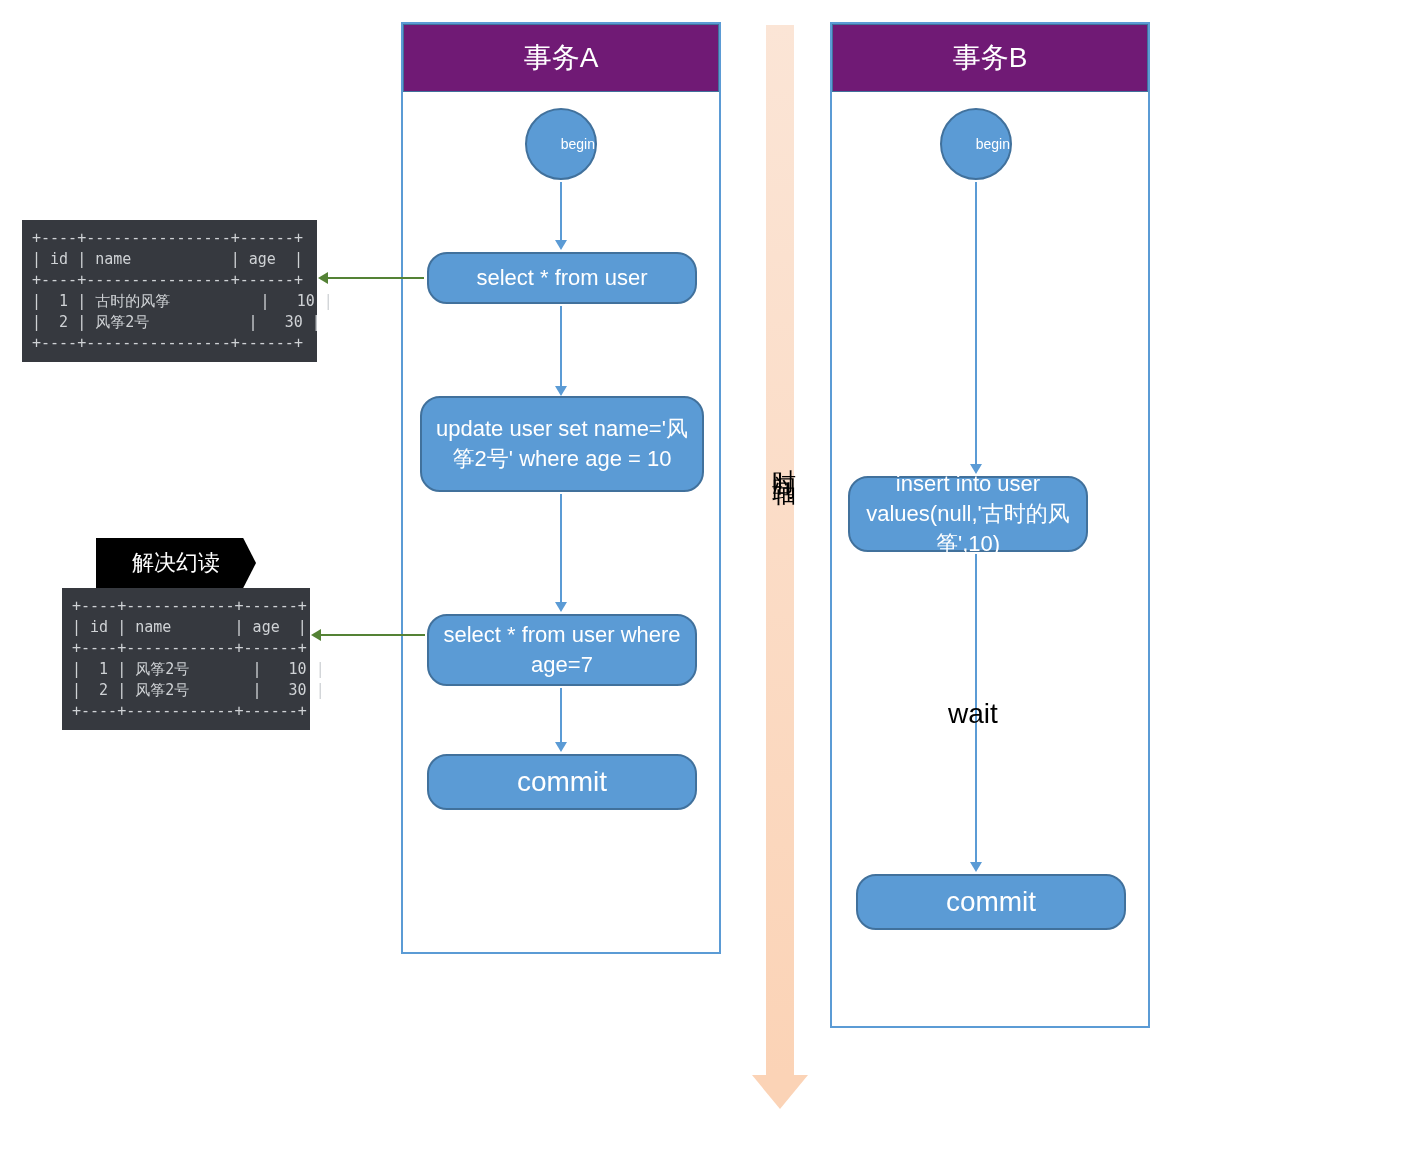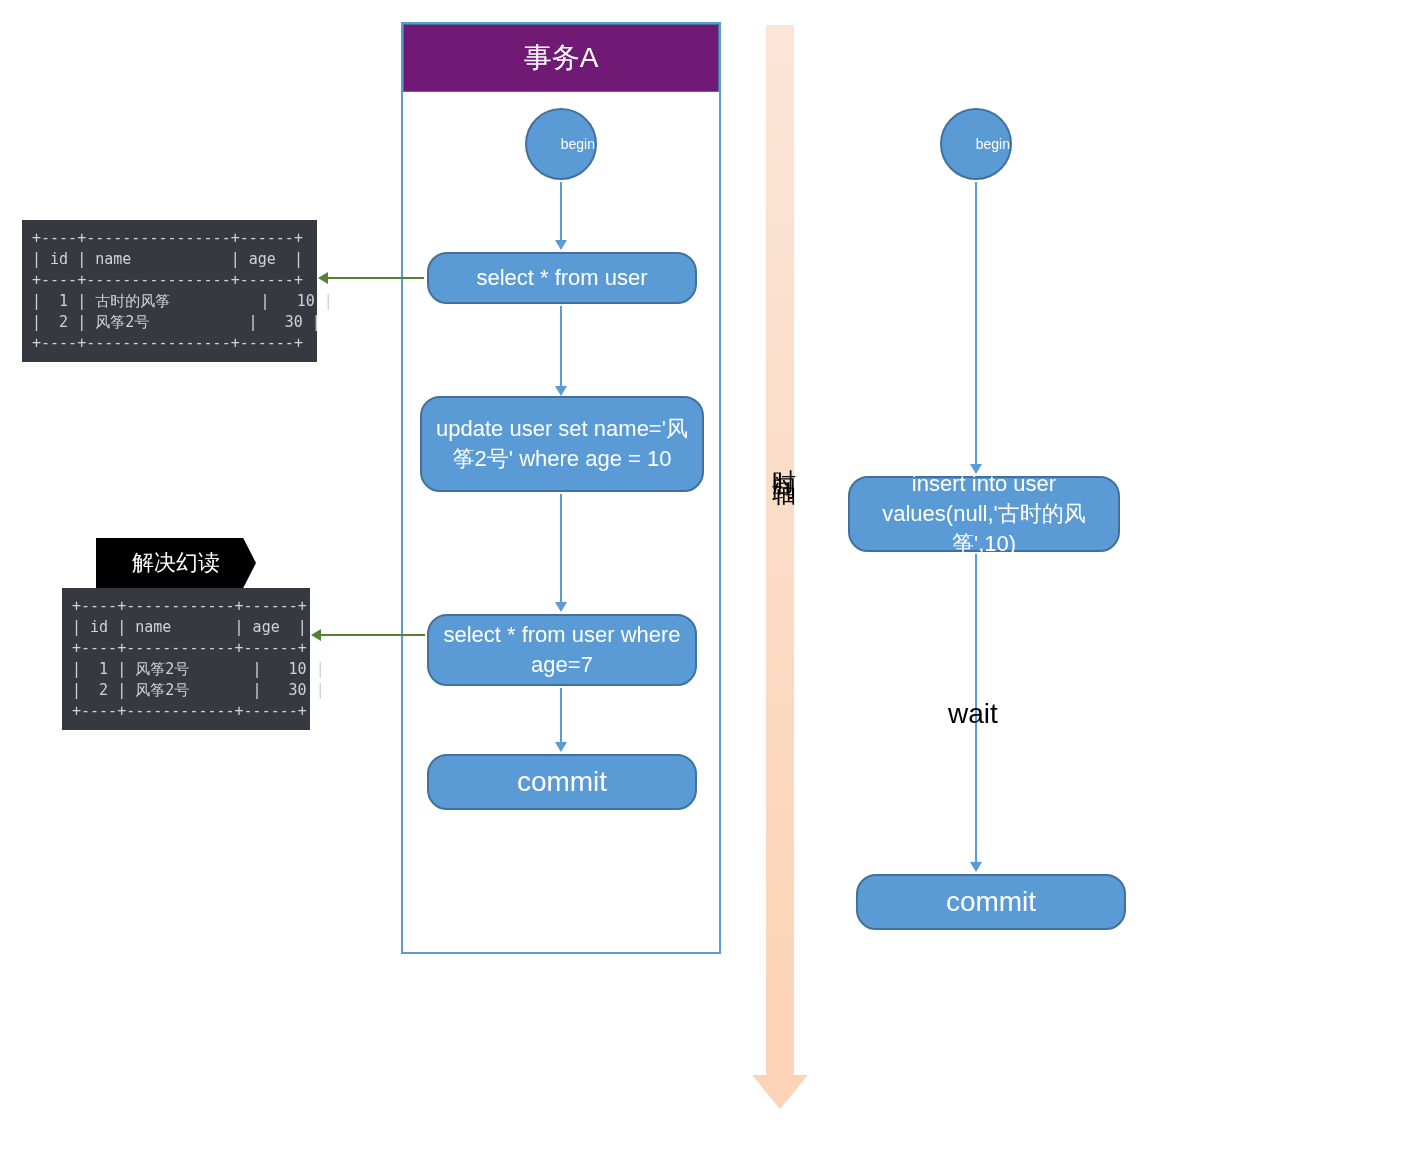--- a/index.html
+++ b/index.html
@@ -142,20 +142,23 @@
   </style>
 </head>
 <body>
 
 <div class="canvas">
 
   <div class="lane" style="left:401px; top:22px; width:320px; height:932px;">
     <div class="lane-header">事务A</div>
   </div>
 
+  <div class="lane" style="left:830px; top:22px; width:320px; height:1006px;">
+    <div class="lane-header">事务B</div>
+  </div>
 
   <div class="timeline" style="left:766px; top:25px; height:1050px;"></div>
   <div class="timeline-label" style="left:768px; top:450px;">时间轴</div>
 
   <div class="circle-node" style="left:525px; top:108px;">
     <span>begin</span>
   </div>
   <div class="v-arrow" style="left:560px; top:182px; height:62px;"></div>
 
   <div class="box-node" style="left:427px; top:252px; width:270px; height:52px;">
@@ -175,21 +178,21 @@
 
   <div class="box-node big" style="left:427px; top:754px; width:270px; height:56px;">
     <span>commit</span>
   </div>
 
   <div class="circle-node" style="left:940px; top:108px;">
     <span>begin</span>
   </div>
   <div class="v-arrow" style="left:975px; top:182px; height:286px;"></div>
 
-  <div class="box-node" style="left:848px; top:476px; width:272px; height:76px;">
+  <div class="box-node" style="left:848px; top:476px; width:240px; height:76px;">
     <span>insert into user values(null,'古时的风筝',10)</span>
   </div>
   <div class="v-arrow" style="left:975px; top:554px; height:312px;"></div>
 
   <div class="wait-label" style="left:948px; top:698px;">wait</div>
 
   <div class="box-node big" style="left:856px; top:874px; width:270px; height:56px;">
     <span>commit</span>
   </div>
 

